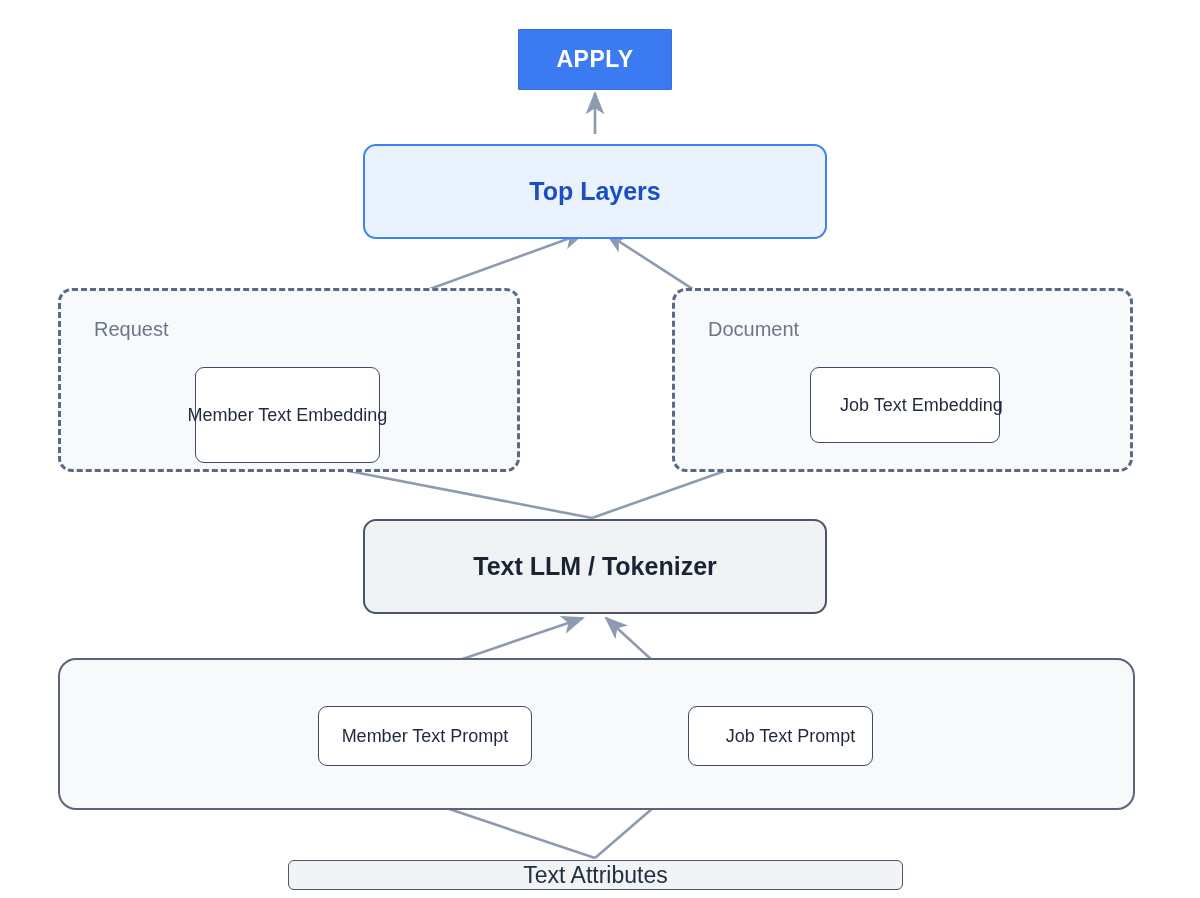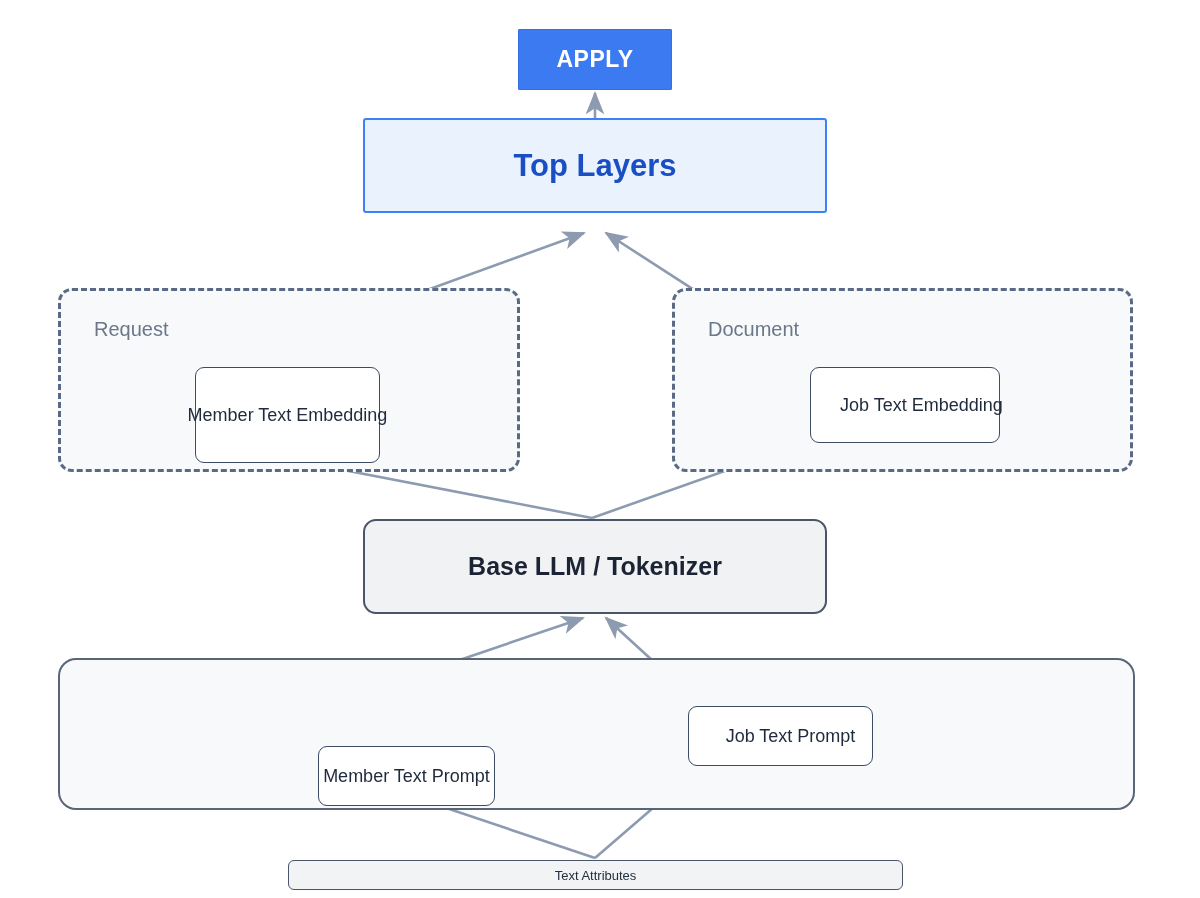--- a/index.html
+++ b/index.html
@@ -40,28 +40,28 @@
     border: 1.5px solid #3670e0;
     border-radius: 1px;
     color: #ffffff;
     font-size: 23px;
     font-weight: bold;
     letter-spacing: 0.5px;
   }
   
   #top-layers-node {
     left: 363px;
-    top: 118px;
+    top: 144px;
     width: 464px;
     height: 95px;
     background: #eaf2fd;
     border: 2.5px solid #3b82f6;
-    border-radius: 3px;
+    border-radius: 13px;
     color: #1a4fc4;
-    font-size: 31px;
+    font-size: 25px;
     font-weight: bold;
   }
   
   .group-region {
     position: absolute;
     box-sizing: border-box;
     background: #f7f9fb;
     border: 3px dashed #5a6a85;
     border-radius: 14px;
   }
@@ -103,23 +103,22 @@
   #job-text-embedding {
     left: 810px;
     top: 367px;
     width: 190px;
     height: 76px;
     padding-left: 33px;
   }
   #member-text-prompt {
     left: 318px;
     top: 706px;
-    width: 177px;
+    width: 214px;
     height: 60px;
-    margin-top: 40px;
   }
   #job-text-prompt {
     left: 688px;
     top: 706px;
     width: 185px;
     height: 60px;
     padding-left: 20px;
   }
   
   #base-llm-node {
@@ -149,21 +148,21 @@
   
   #text-attributes-node {
     left: 288px;
     top: 860px;
     width: 615px;
     height: 30px;
     background: #f1f3f5;
     border: 1.5px solid #4a5568;
     border-radius: 6px;
     color: #22303f;
-    font-size: 13px;
+    font-size: 23px;
     white-space: nowrap;
   }
   .overflow-label {
     position: absolute;
     white-space: nowrap;
   }
 </style>
 </head>
 <body>
 
@@ -206,21 +205,21 @@
   <div class="group-region" id="document-region">
     <div class="group-label">Document</div>
   </div>
 
   <div class="node white-box" id="member-text-embedding">
     <span class="overflow-label">Member Text Embedding</span>
   </div>
 
   <div class="node white-box" id="job-text-embedding">Job Text Embedding</div>
 
-  <div class="node" id="base-llm-node">Base LLM / Tokenizer</div>
+  <div class="node" id="base-llm-node">Text LLM / Tokenizer</div>
 
   <div id="prompt-container"></div>
 
   <div class="node white-box" id="member-text-prompt">Member Text Prompt</div>
 
   <div class="node white-box" id="job-text-prompt">Job Text Prompt</div>
 
   <div class="node" id="text-attributes-node">Text Attributes</div>
 
 </div>

